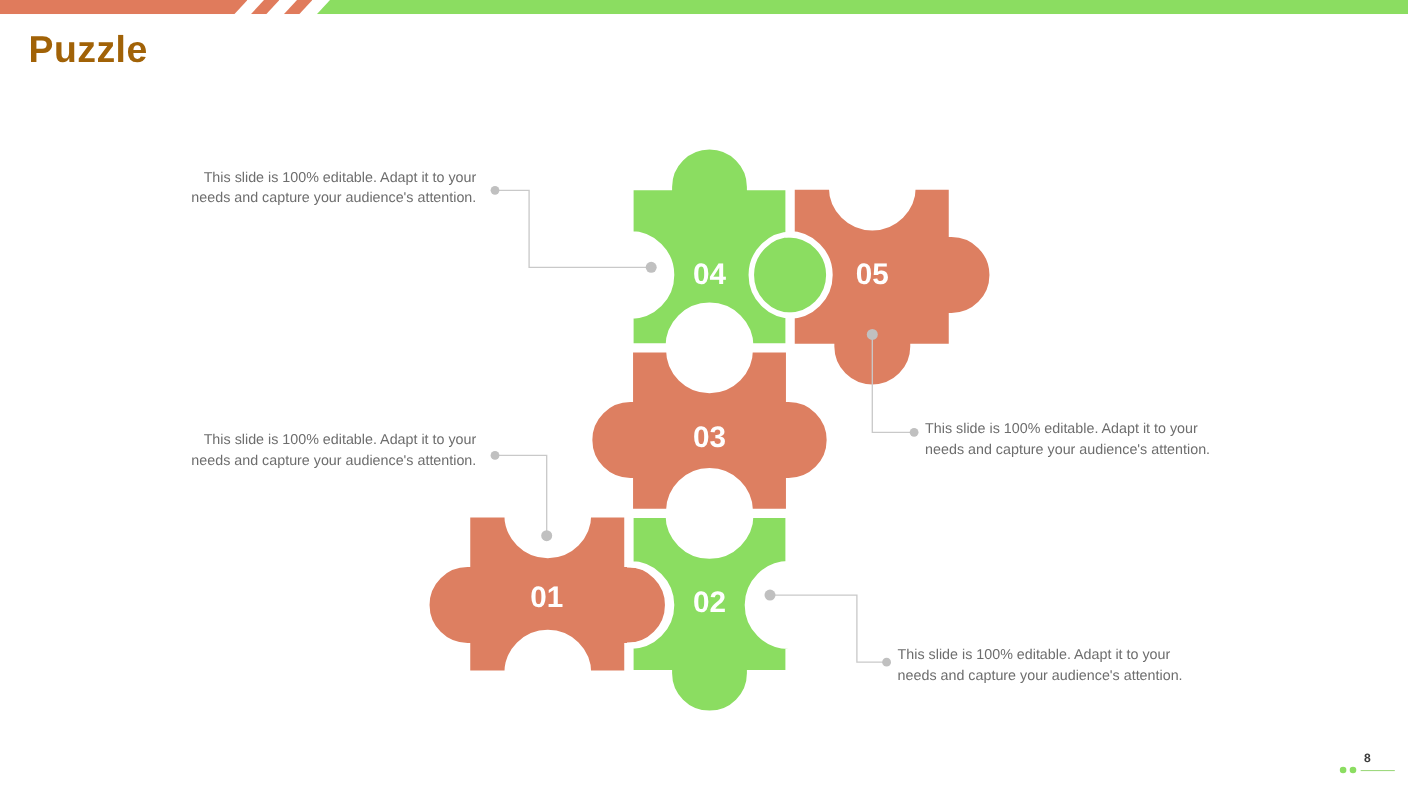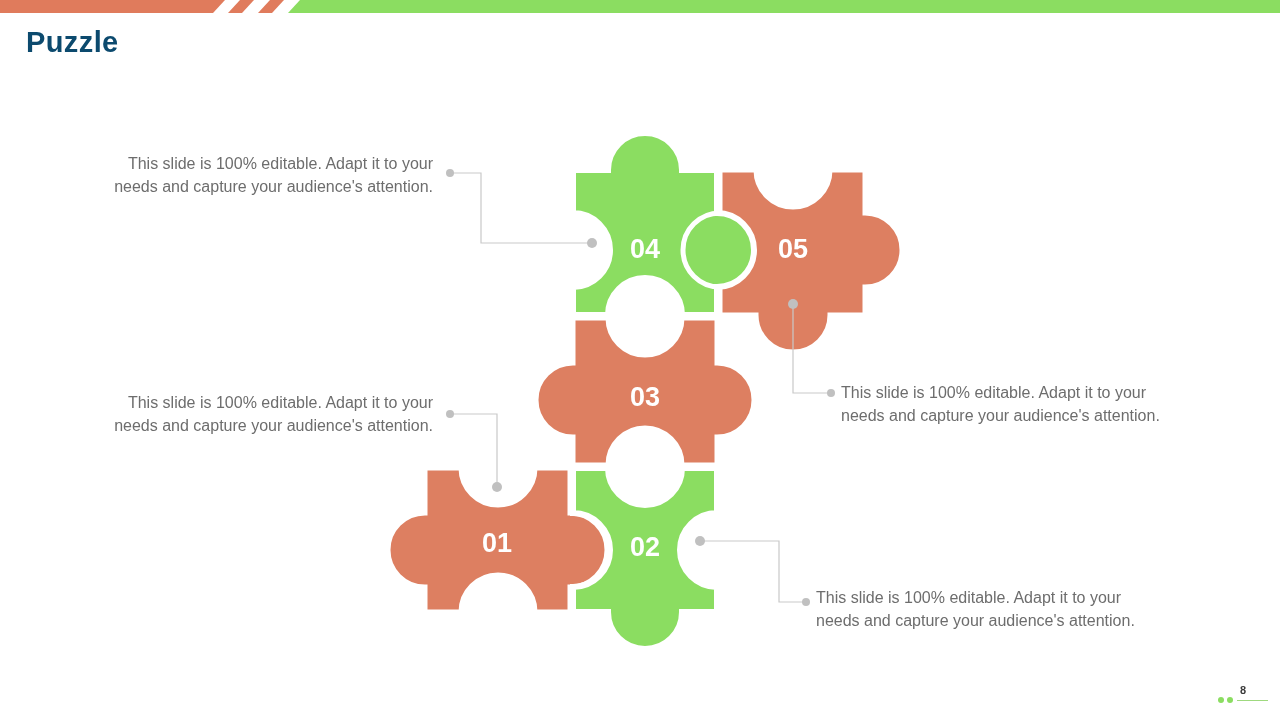--- a/index.html
+++ b/index.html
@@ -13,28 +13,28 @@
   .topbar .orange-long{left:0;width:225px;background:#E07B5C;
     clip-path:polygon(0 0,225px 0,213px 13px,0 13px);}
   .topbar .orange-s1{left:228px;width:26px;background:#E07B5C;
     clip-path:polygon(12px 0,26px 0,14px 13px,0 13px);}
   .topbar .orange-s2{left:258px;width:26px;background:#E07B5C;
     clip-path:polygon(12px 0,26px 0,14px 13px,0 13px);}
   .topbar .green-long{left:288px;width:992px;background:#8BDD61;
     clip-path:polygon(12px 0,992px 0,992px 13px,0 13px);}
 
   
-  .title{position:absolute;left:26px;top:26px;font-size:29px;font-weight:bold;
-    color:#0c4a6e;letter-spacing:.4px;}
+  .title{position:absolute;left:26px;top:26px;font-size:34px;font-weight:bold;
+    color:#a16207;letter-spacing:.4px;}
 
   
   .puzzle{position:absolute;left:0;top:0;width:1280px;height:720px;}
 
   
-  .callout{position:absolute;font-size:16px;color:#6d6d6d;line-height:1.45;width:320px;}
+  .callout{position:absolute;font-size:13px;color:#6d6d6d;line-height:1.45;width:320px;}
   .callout.r{text-align:right;}
   .callout.l{text-align:left;}
   #c04{left:113px;top:152px;}
   #c03{left:113px;top:391px;}
   #c05{left:841px;top:381px;}
   #c02{left:816px;top:586px;}
 
   
   .pagenum{position:absolute;right:29px;bottom:24px;font-size:11px;color:#3b3b3b;
     font-weight:bold;text-align:center;width:16px;}

